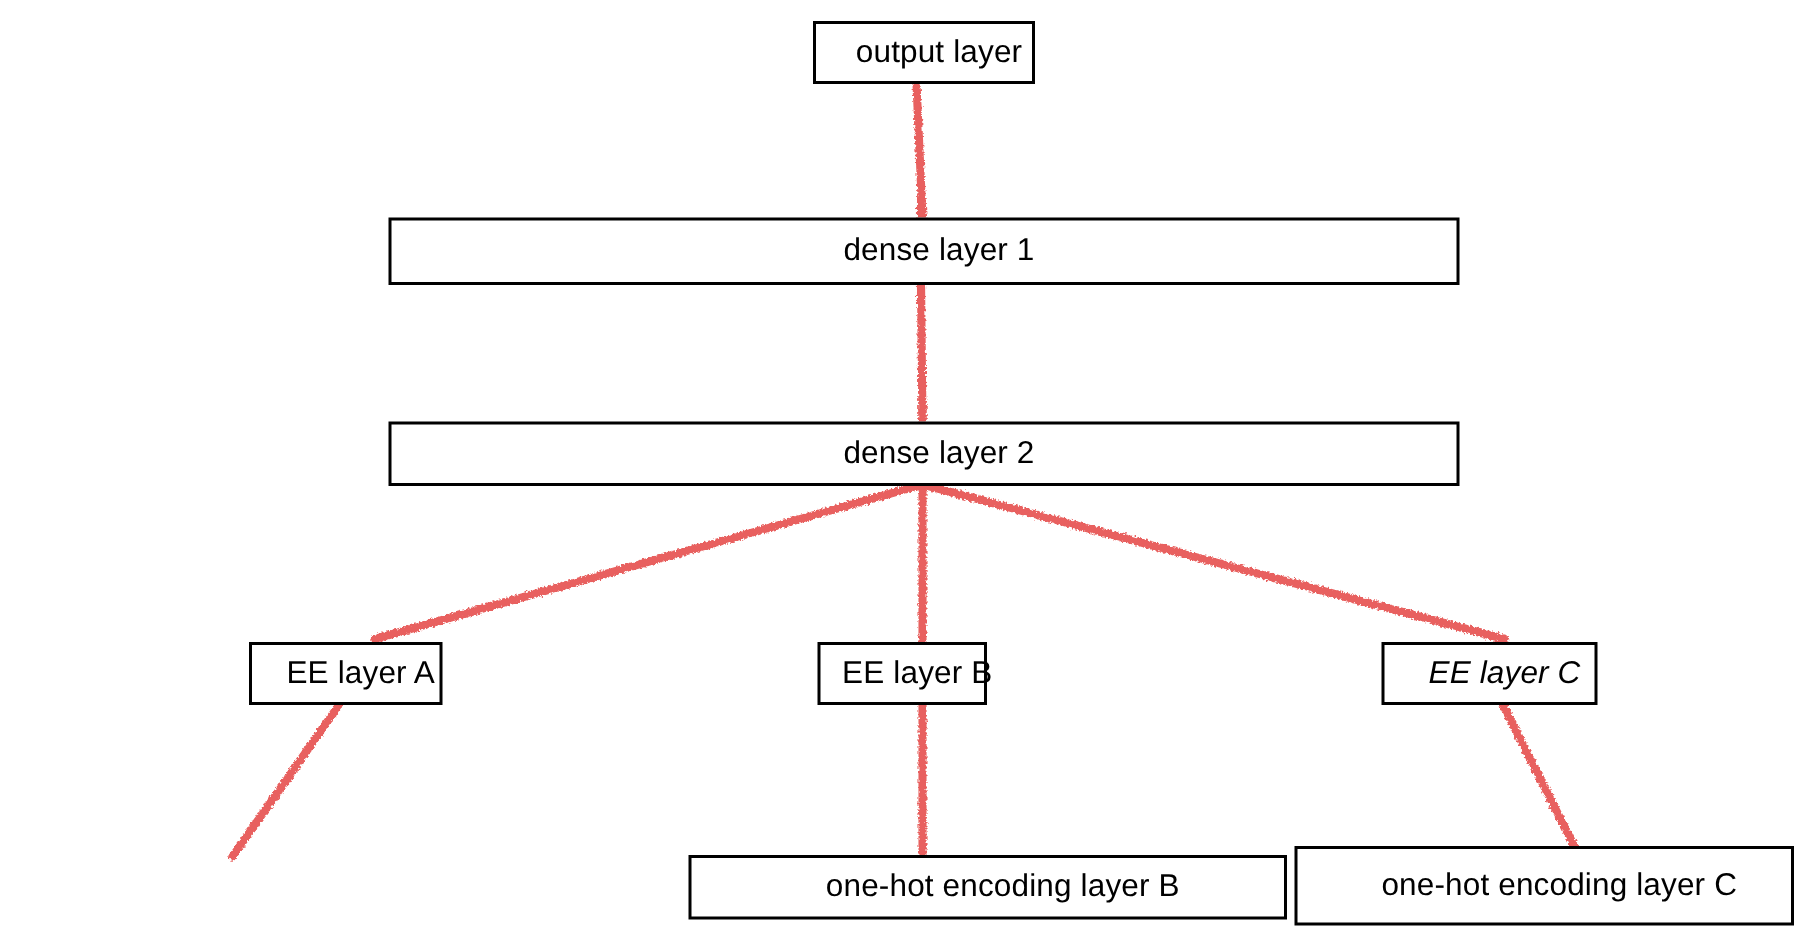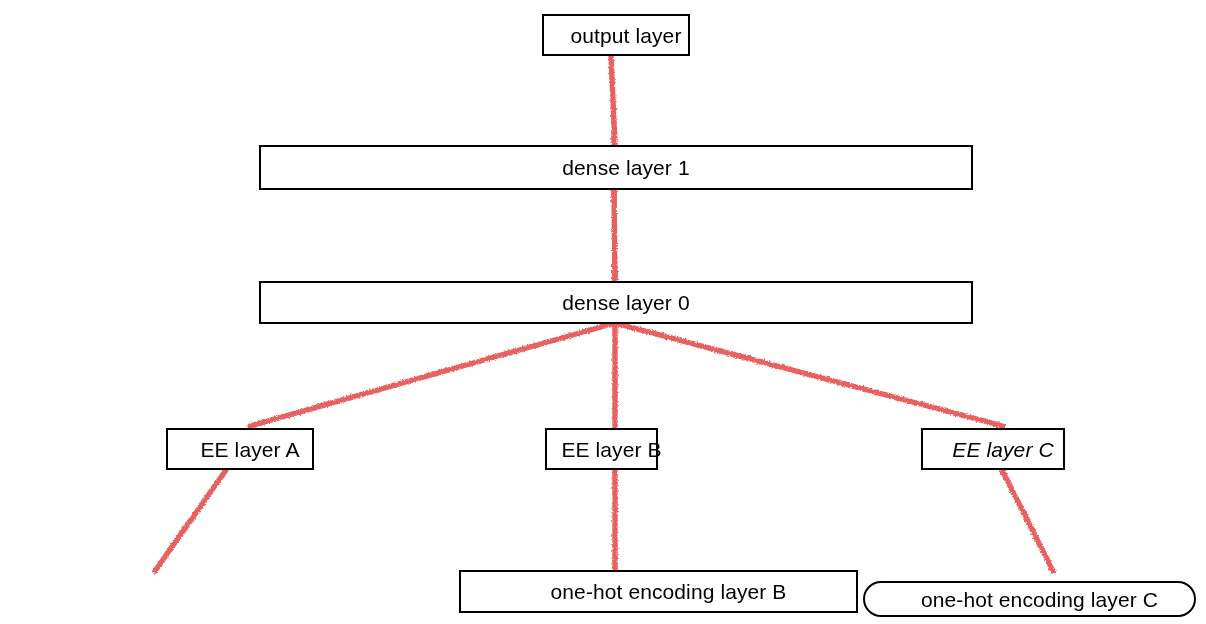--- a/index.html
+++ b/index.html
@@ -78,37 +78,37 @@
 
   <div class="node-box" style="left: 542px; top: 14px; width: 148px; height: 42px;">
     <span class="node-label">output layer</span>
   </div>
 
   <div class="node-box" style="left: 259px; top: 145px; width: 714px; height: 45px; text-align: right;">
     <span class="node-label">dense layer 1</span>
   </div>
 
   <div class="node-box" style="left: 259px; top: 281px; width: 714px; height: 43px;">
-    <span class="node-label">dense layer 0</span>
+    <span class="node-label">dense layer 2</span>
   </div>
 
-  <div class="node-box" style="left: 166px; top: 428px; width: 148px; height: 42px;">
+  <div class="node-box" style="left: 166px; top: 428px; width: 129px; height: 42px;">
     <span class="node-label">EE layer A</span>
   </div>
 
   <div class="node-box" style="left: 545px; top: 428px; width: 113px; height: 42px;">
     <span class="node-label">EE layer B</span>
   </div>
 
   <div class="node-box" style="left: 921px; top: 428px; width: 144px; height: 42px; font-style: italic;">
     <span class="node-label">EE layer C</span>
   </div>
 
 
   <div class="node-box" style="left: 459px; top: 570px; width: 399px; height: 43px;">
     <span class="node-label">one-hot encoding layer B</span>
   </div>
 
-  <div class="node-box" style="left: 863px; top: 581px; width: 333px; height: 36px; border-radius: 21px;">
+  <div class="node-box" style="left: 863px; top: 564px; width: 333px; height: 53px;">
     <span class="node-label">one-hot encoding layer C</span>
   </div>
 
 </div>
 
 </body></html>

